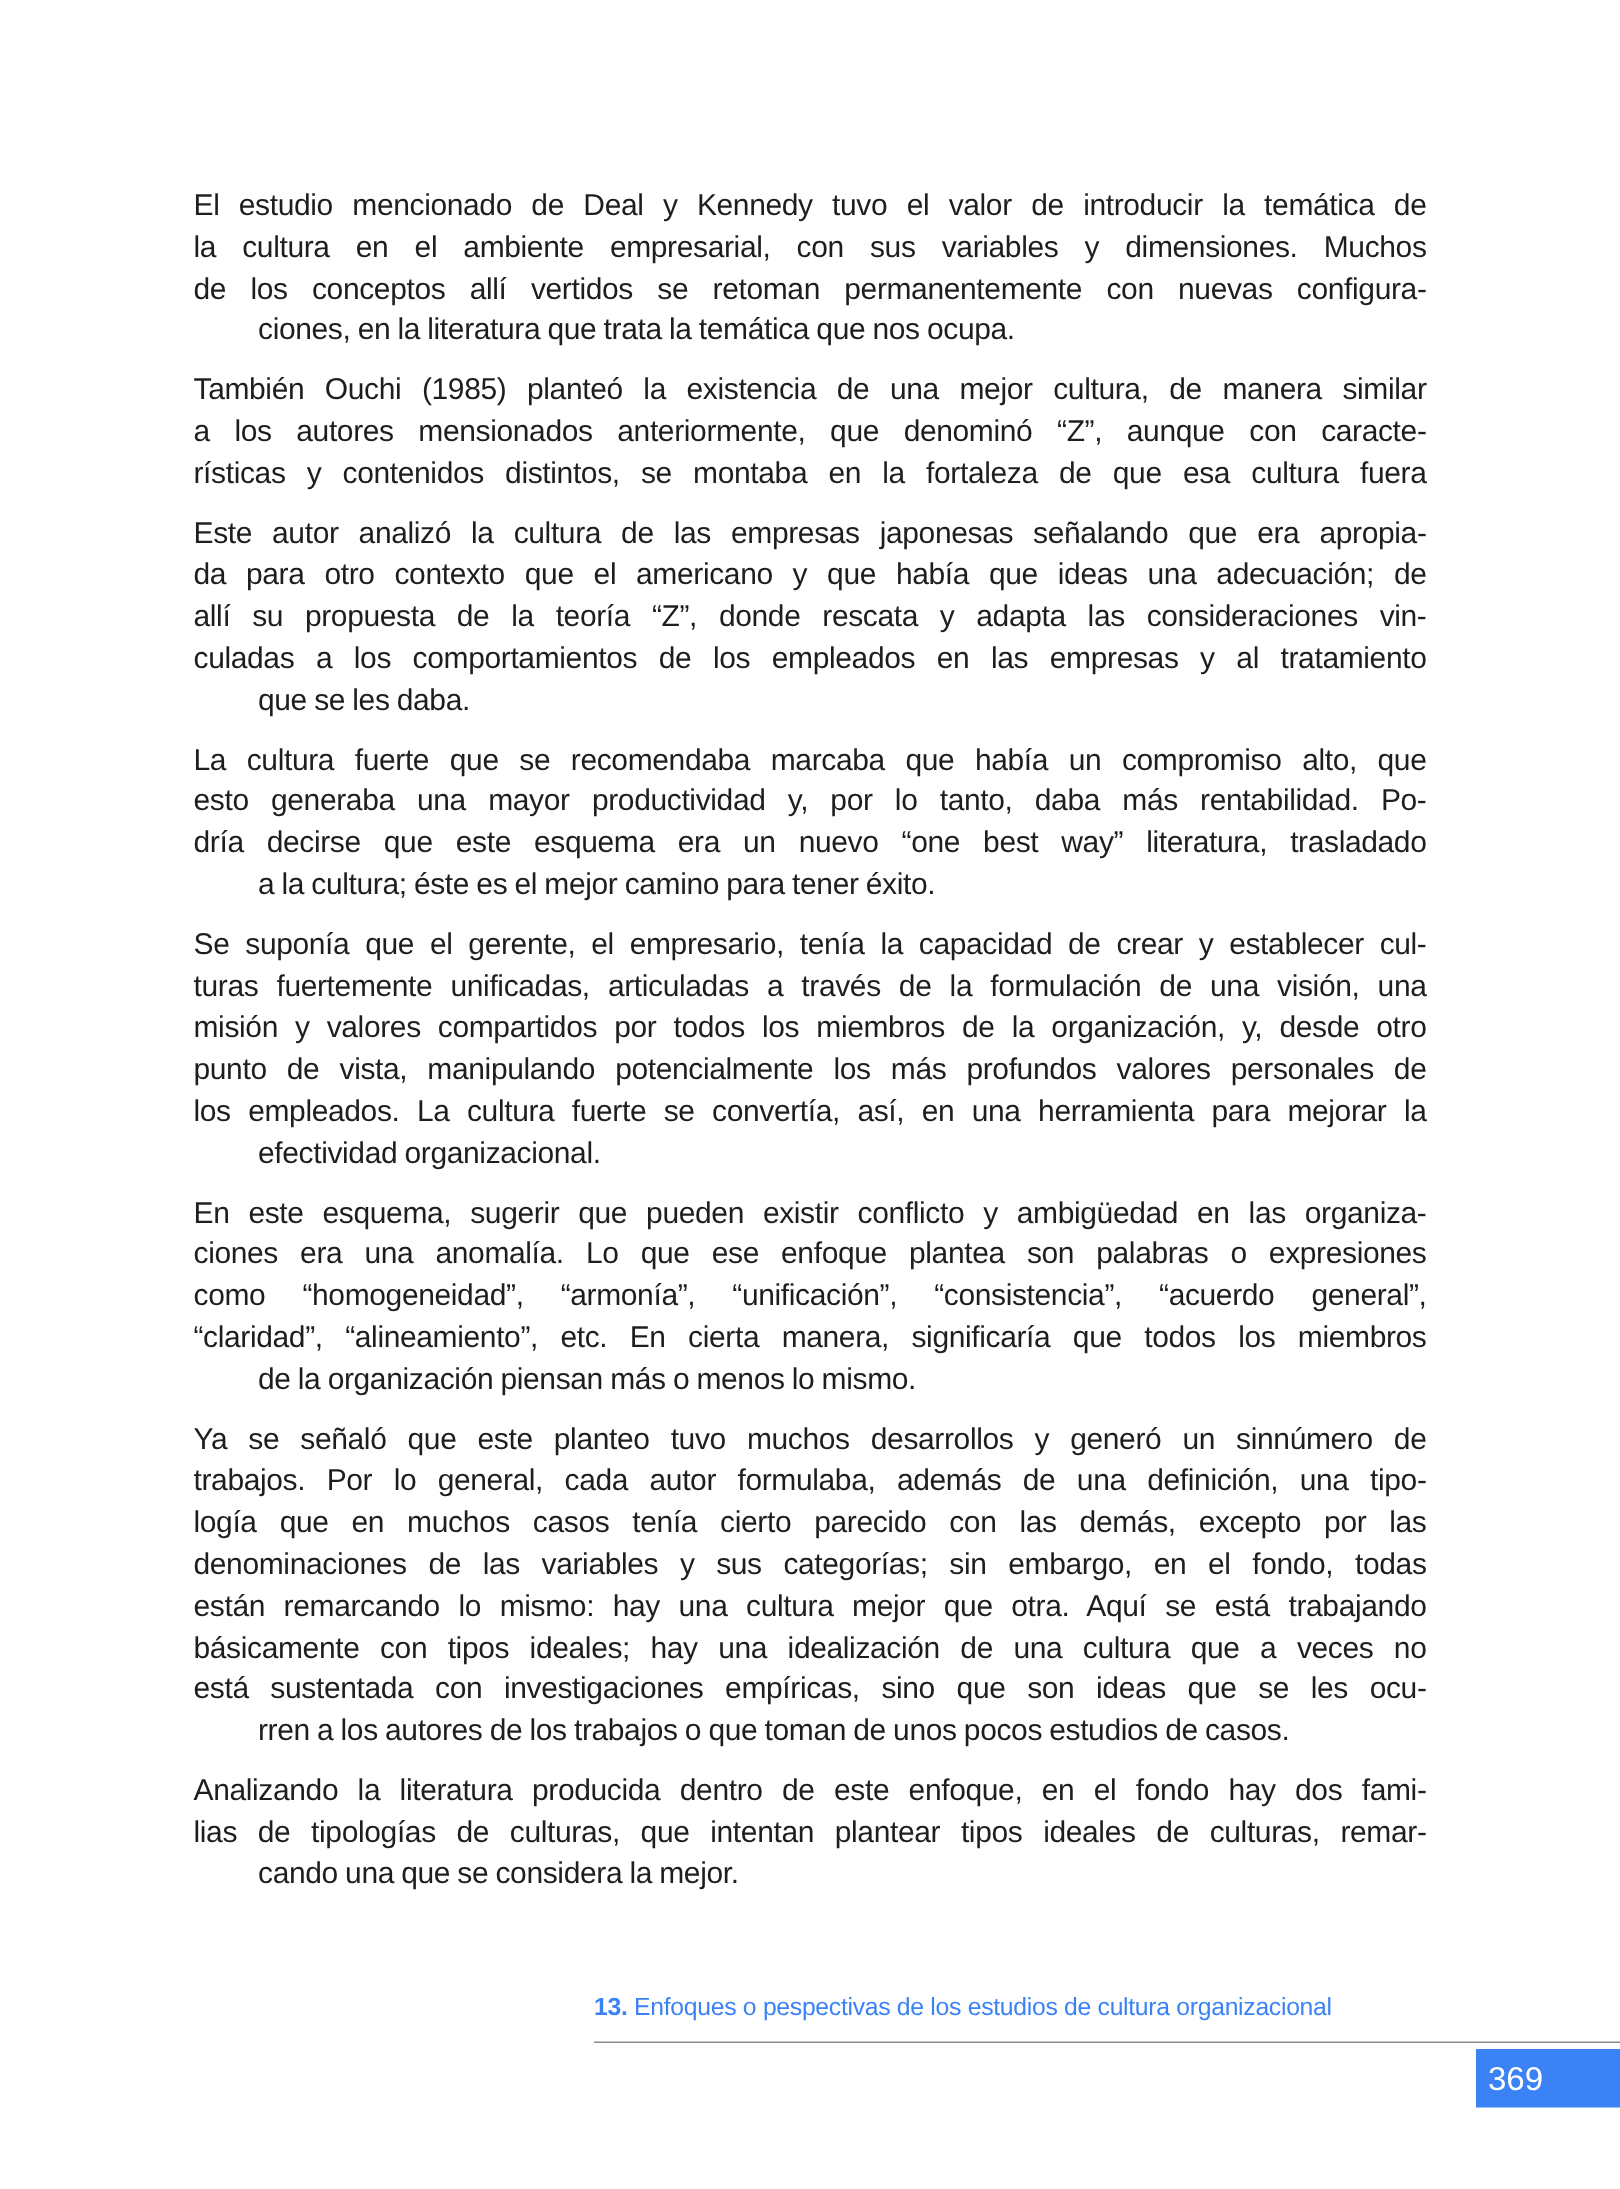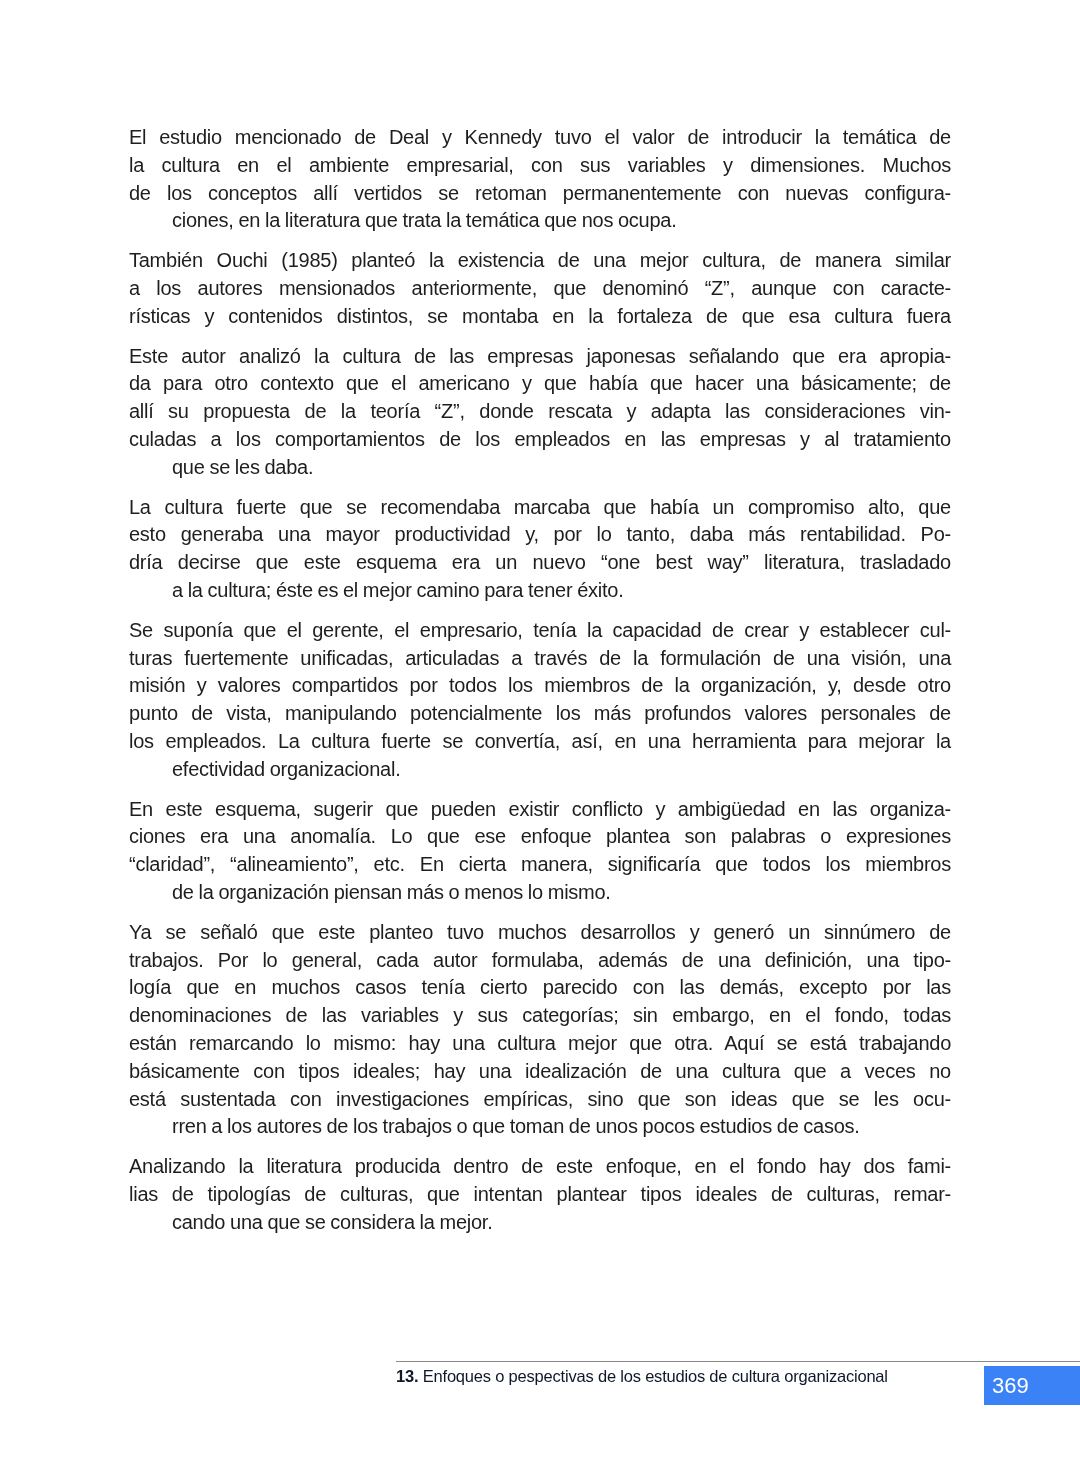--- a/index.html
+++ b/index.html
@@ -44,24 +44,24 @@
       position: absolute;
       left: 396px;
       top: 1361px;
       width: 684px;
       height: 1px;
       background: #8a8a8a;
     }
     .footer-text {
       position: absolute;
       left: 396px;
-      top: 1366px;
+      top: 1328px;
       font-size: 16.5px;
       line-height: 20px;
-      color: #0f172a;
+      color: #3b82f6;
       white-space: nowrap;
       letter-spacing: -0.2px;
     }
     .footer-text .chapter-num {
       font-weight: bold;
     }
     .page-number-box {
       position: absolute;
       left: 984px;
       top: 1366px;
@@ -91,21 +91,21 @@
   </div>
 
   <div class="para">
     <span class="line">También Ouchi (1985) planteó la existencia de una mejor cultura, de manera similar</span>
     <span class="line">a los autores mensionados anteriormente, que denominó “Z”, aunque con caracte-</span>
     <span class="line">rísticas y contenidos distintos, se montaba en la fortaleza de que esa cultura fuera</span>
   </div>
 
   <div class="para">
     <span class="line">Este autor analizó la cultura de las empresas japonesas señalando que era apropia-</span>
-    <span class="line">da para otro contexto que el americano y que había que hacer una básicamente; de</span>
+    <span class="line">da para otro contexto que el americano y que había que ideas una adecuación; de</span>
     <span class="line">allí su propuesta de la teoría “Z”, donde rescata y adapta las consideraciones vin-</span>
     <span class="line">culadas a los comportamientos de los empleados en las empresas y al tratamiento</span>
     <span class="line last">que se les daba.</span>
   </div>
 
   <div class="para">
     <span class="line">La cultura fuerte que se recomendaba marcaba que había un compromiso alto, que</span>
     <span class="line">esto generaba una mayor productividad y, por lo tanto, daba más rentabilidad. Po-</span>
     <span class="line">dría decirse que este esquema era un nuevo “one best way” literatura, trasladado</span>
     <span class="line last">a la cultura; éste es el mejor camino para tener éxito.</span>
@@ -116,20 +116,21 @@
     <span class="line">turas fuertemente unificadas, articuladas a través de la formulación de una visión, una</span>
     <span class="line">misión y valores compartidos por todos los miembros de la organización, y, desde otro</span>
     <span class="line">punto de vista, manipulando potencialmente los más profundos valores personales de</span>
     <span class="line">los empleados. La cultura fuerte se convertía, así, en una herramienta para mejorar la</span>
     <span class="line last">efectividad organizacional.</span>
   </div>
 
   <div class="para">
     <span class="line">En este esquema, sugerir que pueden existir conflicto y ambigüedad en las organiza-</span>
     <span class="line">ciones era una anomalía. Lo que ese enfoque plantea son palabras o expresiones</span>
+    <span class="line">como “homogeneidad”, “armonía”, “unificación”, “consistencia”, “acuerdo general”,</span>
     <span class="line">“claridad”, “alineamiento”, etc. En cierta manera, significaría que todos los miembros</span>
     <span class="line last">de la organización piensan más o menos lo mismo.</span>
   </div>
 
   <div class="para">
     <span class="line">Ya se señaló que este planteo tuvo muchos desarrollos y generó un sinnúmero de</span>
     <span class="line">trabajos. Por lo general, cada autor formulaba, además de una definición, una tipo-</span>
     <span class="line">logía que en muchos casos tenía cierto parecido con las demás, excepto por las</span>
     <span class="line">denominaciones de las variables y sus categorías; sin embargo, en el fondo, todas</span>
     <span class="line">están remarcando lo mismo: hay una cultura mejor que otra. Aquí se está trabajando</span>

